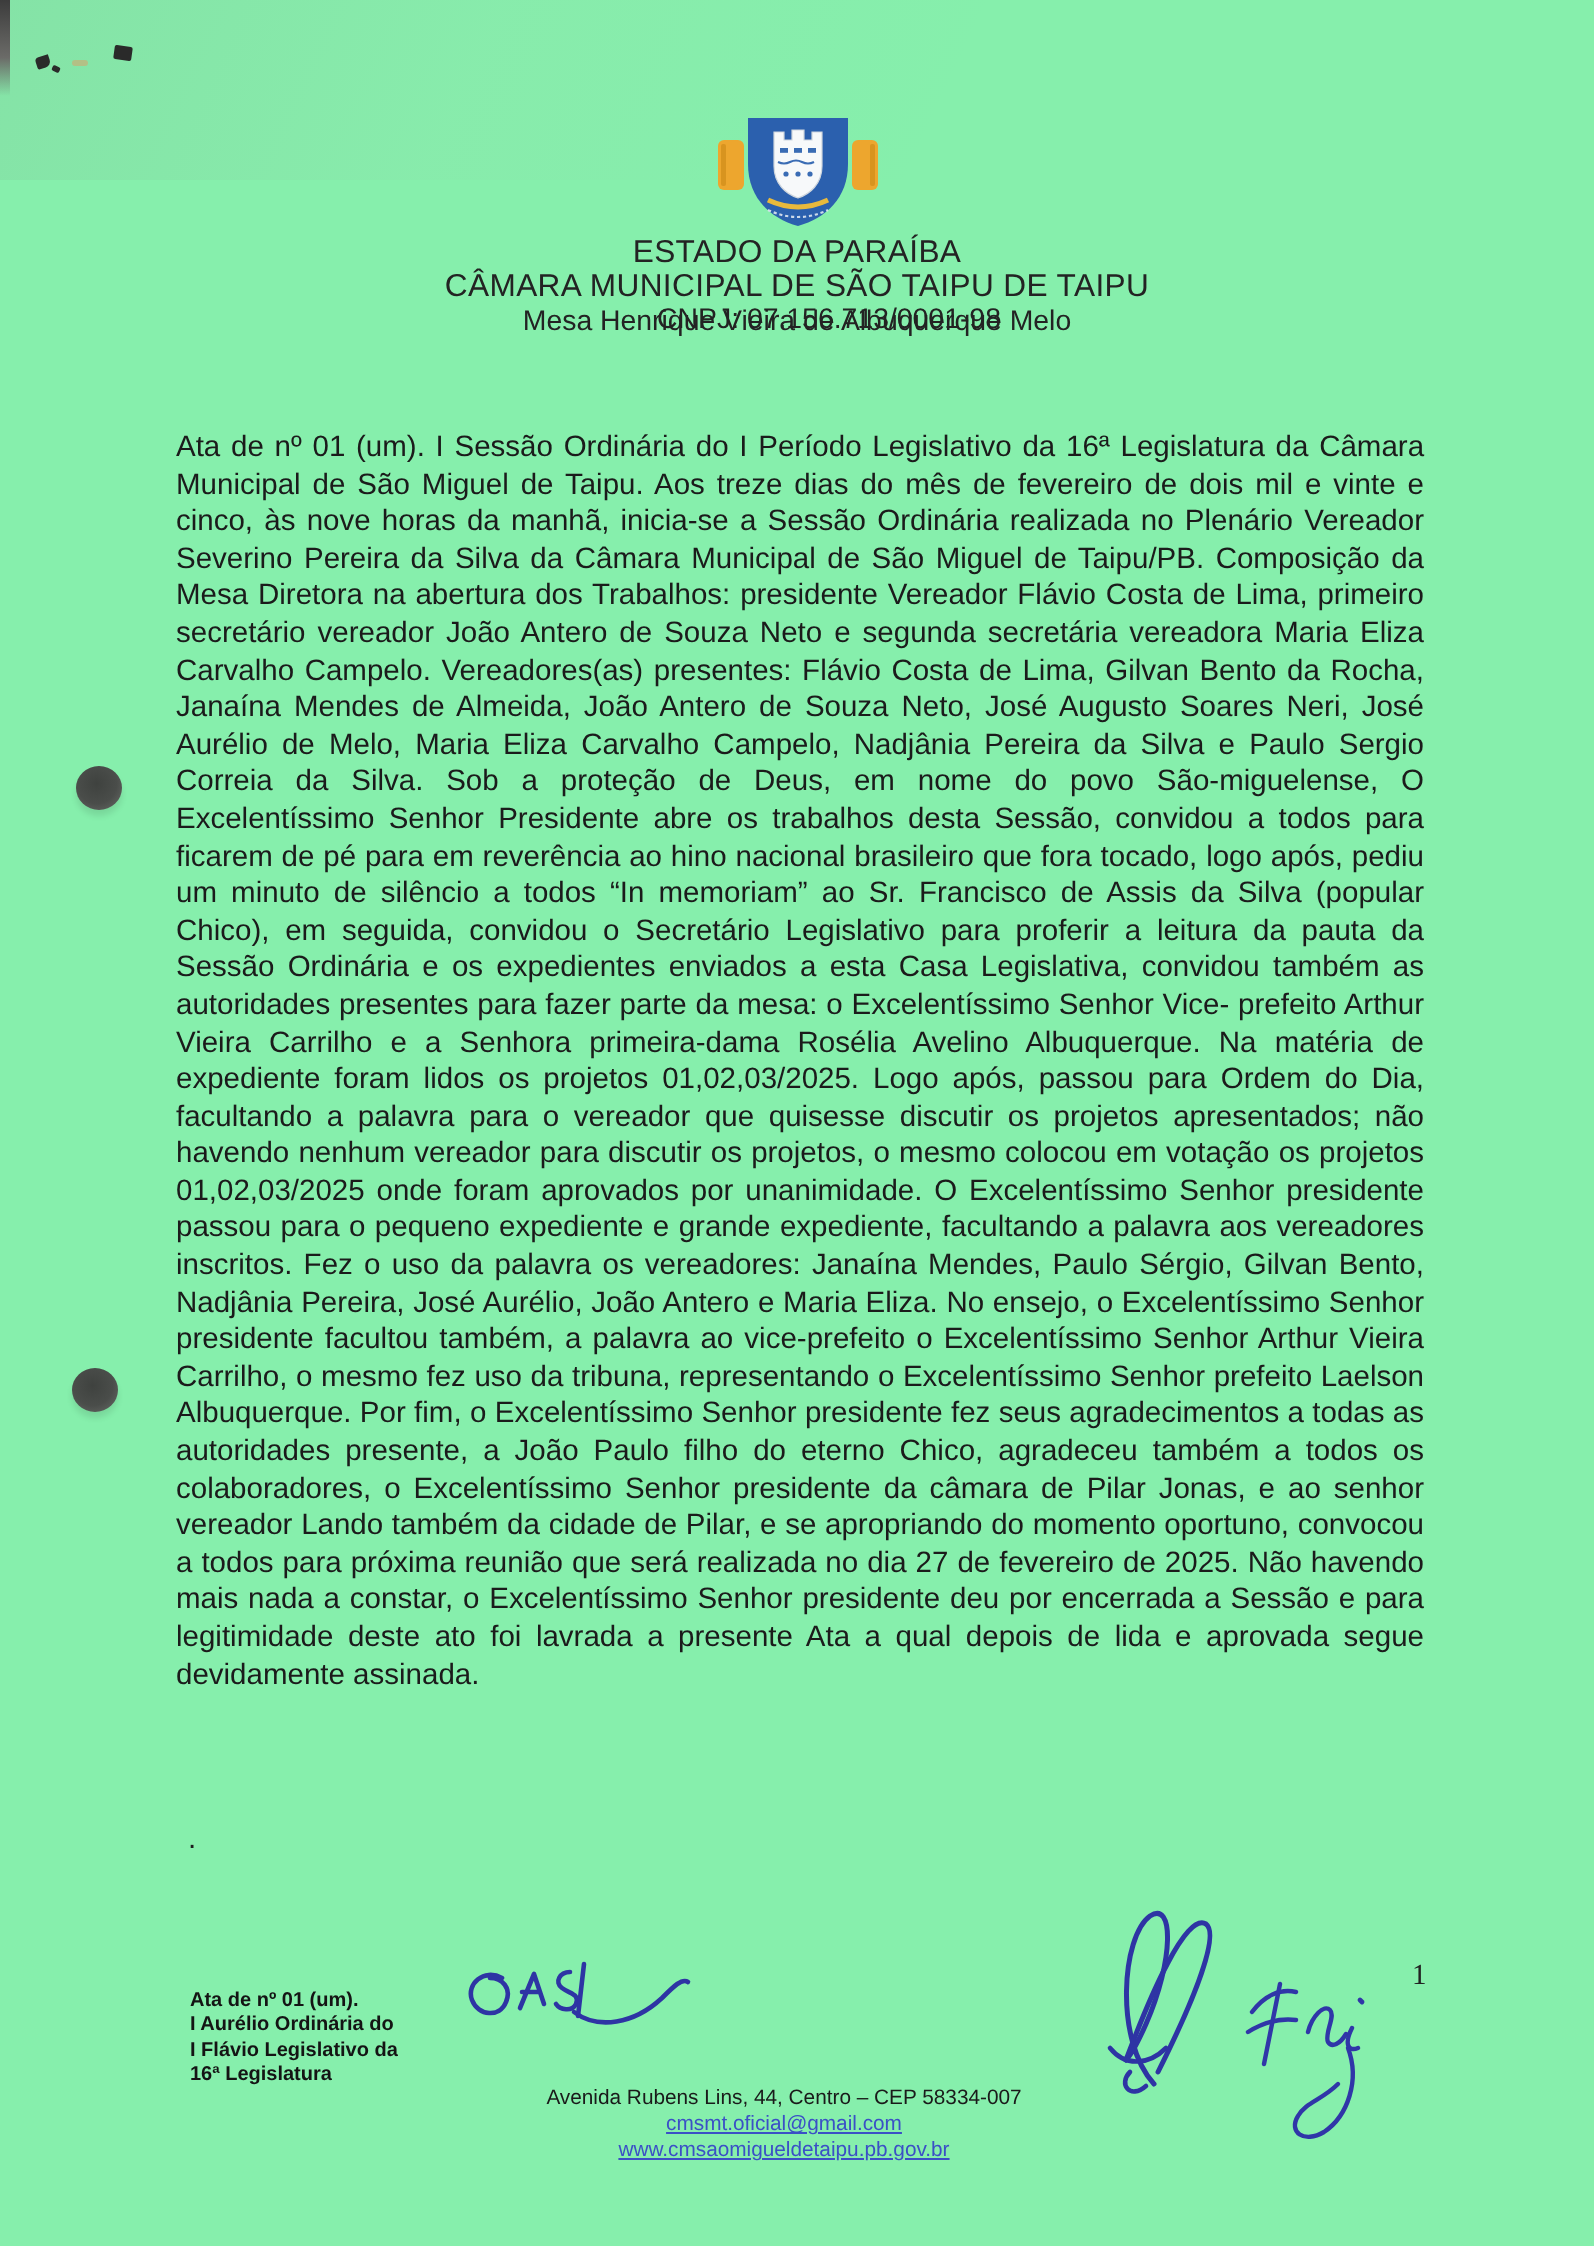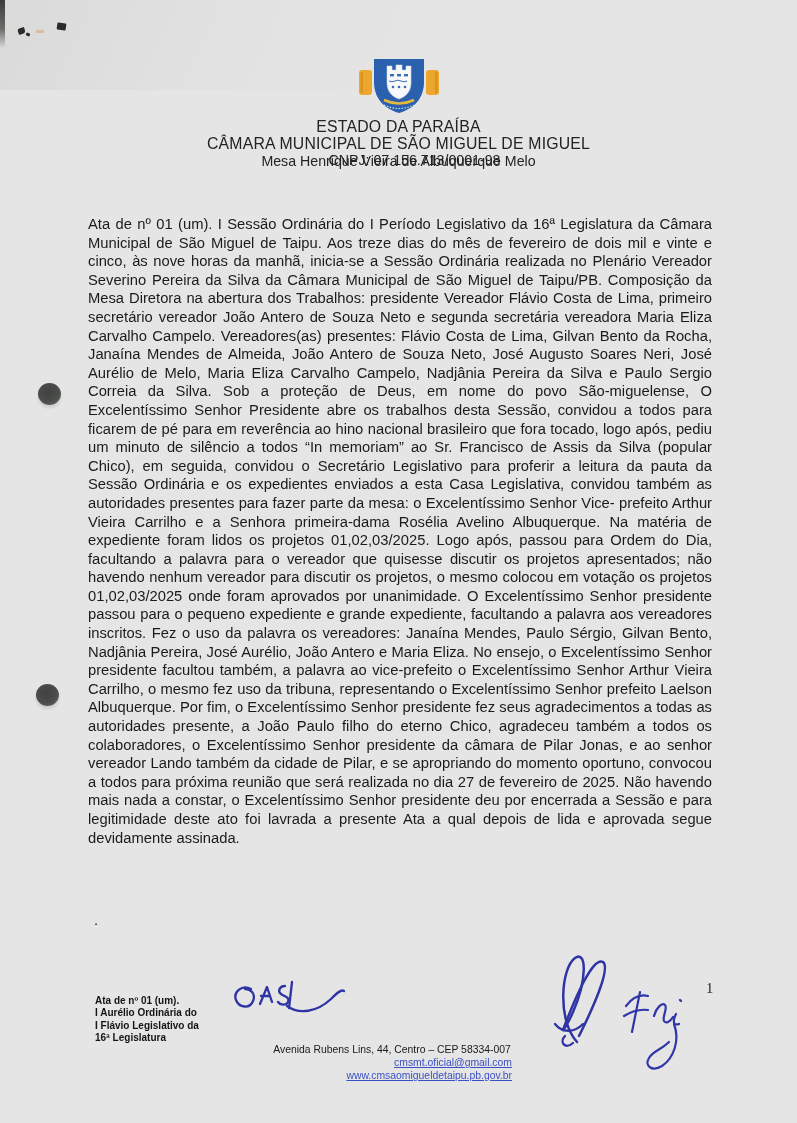--- a/index.html
+++ b/index.html
@@ -1,19 +1,19 @@
 <!DOCTYPE html>
 <html lang="pt"><head>
 <meta charset="utf-8">
 <style>
   html,body{margin:0;padding:0;background:#ffffff;}
   .page{
     position:relative;
     width:797px;height:1123px;
-    background:#e5e5e5;
+    background:#86efac;
     overflow:hidden;
     font-family:"Liberation Sans", sans-serif;
     color:#1c1c1c;
   }
   
   .scan-shade{
     position:absolute;left:0;top:0;width:100%;height:90px;
     background:linear-gradient(115deg, rgba(120,120,118,0.10) 0%, rgba(170,170,165,0.05) 30%, rgba(255,255,255,0) 60%);
     pointer-events:none;
   }
@@ -52,21 +52,21 @@
 
   .footnote{
     position:absolute;left:95px;top:995px;
     font-size:10px;font-weight:bold;line-height:12.4px;color:#141414;
   }
 
   .address-block{
     position:absolute;left:272px;top:1043px;width:240px;text-align:center;
     font-size:10.4px;line-height:13px;color:#1a1a1a;
   }
-  .address-block .lnk{color:#3b50c6;text-decoration:underline;display:block;cursor:pointer;text-align:right;}
+  .address-block .lnk{color:#3b50c6;text-decoration:underline;display:block;cursor:pointer;}
 
   .page-number{
     position:absolute;left:706px;top:980px;
     font-family:"Liberation Serif", serif;font-size:14.5px;color:#222;
   }
 
   .sig{position:absolute;}
   .sig svg{display:block;}
   .sig path, .sig ellipse{fill:none;stroke:#2e34a4;stroke-linecap:round;stroke-linejoin:round;}
   .sig.sig1{left:228px;top:962px;}
@@ -102,21 +102,21 @@
       <path d="M32,25 q3,1.6 6,0 q3,-1.6 6,0 q3,1.6 6,0" stroke="#3a6cb4" stroke-width="1" fill="none"></path>
       <circle cx="36" cy="31" r="1.3" fill="#3a6cb4"></circle>
       <circle cx="42" cy="31" r="1.3" fill="#3a6cb4"></circle>
       <circle cx="48" cy="31" r="1.3" fill="#3a6cb4"></circle>
       <path d="M27,44 q15,7 30,0" stroke="#e8b93c" stroke-width="2.6" fill="none"></path>
       <path d="M27,49 q15,7 30,0" stroke="#e9eef5" stroke-width="1.1" fill="none" stroke-dasharray="1.6,1.4" opacity="0.85"></path>
     </svg>
   </div>
 
   <div class="hdr l1">ESTADO DA PARAÍBA</div>
-  <div class="hdr l2">CÂMARA MUNICIPAL DE SÃO MIGUEL DE MIGUEL</div>
+  <div class="hdr l2">CÂMARA MUNICIPAL DE SÃO TAIPU DE TAIPU</div>
   <div class="hdr l3">Mesa Henrique Vieira de Albuquerque Melo</div>
   <div class="hdr l4">CNPJ: 07.156.713/0001-98</div>
 
   <div class="body-text"><span>Ata de nº 01 (um). </span><b>I Sessão Ordinária</b><span> do </span><b>I Período Legislativo</b><span> da </span><b>16ª Legislatura</b><span> da Câmara Municipal de São Miguel de Taipu. Aos treze dias do mês de fevereiro de dois mil e vinte e cinco, às nove horas da manhã, inicia-se a Sessão Ordinária realizada no Plenário Vereador Severino Pereira da Silva da Câmara Municipal de São Miguel de Taipu/PB. </span><b>Composição da Mesa Diretora na abertura dos Trabalhos: presidente</b><span> Vereador Flávio Costa de Lima, </span><b>primeiro secretário</b><span> vereador João Antero de Souza Neto e </span><b>segunda secretária</b><span> vereadora Maria Eliza Carvalho Campelo. </span><b>Vereadores(as) presentes:</b><span> Flávio Costa de Lima, Gilvan Bento da Rocha, Janaína Mendes de Almeida, João Antero de Souza Neto, José Augusto Soares Neri, José Aurélio de Melo, Maria Eliza Carvalho Campelo, Nadjânia Pereira da Silva e Paulo Sergio Correia da Silva. Sob a proteção de Deus, em nome do povo São-miguelense, O Excelentíssimo Senhor Presidente abre os trabalhos desta Sessão, convidou a todos para ficarem de pé para em reverência ao hino nacional brasileiro que fora tocado, logo após, pediu um minuto de silêncio a todos “In memoriam” ao Sr. Francisco de Assis da Silva (popular Chico), em seguida, convidou o Secretário Legislativo para proferir a leitura da pauta da Sessão Ordinária e os expedientes enviados a esta Casa Legislativa, convidou também as autoridades presentes para fazer parte da mesa: o Excelentíssimo Senhor Vice- prefeito Arthur Vieira Carrilho e a Senhora primeira-dama Rosélia Avelino Albuquerque. Na matéria de expediente foram lidos os projetos 01,02,03/2025. Logo após, passou para Ordem do Dia, facultando a palavra para o vereador que quisesse discutir os projetos apresentados; não havendo nenhum vereador para discutir os projetos, o mesmo colocou em votação os </span><b>projetos 01,02,03/2025</b><span> onde foram aprovados por unanimidade. O Excelentíssimo Senhor presidente passou para o pequeno expediente e grande expediente, facultando a palavra aos vereadores inscritos. Fez o uso da palavra os vereadores: Janaína Mendes, Paulo Sérgio, Gilvan Bento, Nadjânia Pereira, José Aurélio, João Antero e Maria Eliza. No ensejo, o Excelentíssimo Senhor presidente facultou também, a palavra ao vice-prefeito o Excelentíssimo Senhor Arthur Vieira Carrilho, o mesmo fez uso da tribuna, representando o Excelentíssimo Senhor prefeito Laelson Albuquerque. Por fim, o Excelentíssimo Senhor presidente fez seus agradecimentos a todas as autoridades presente, a João Paulo filho do eterno Chico, agradeceu também a todos os colaboradores, o Excelentíssimo Senhor presidente da câmara de Pilar Jonas, e ao senhor vereador Lando também da cidade de Pilar, e se apropriando do momento oportuno, convocou a todos para próxima reunião que será realizada no dia 27 de fevereiro de 2025. Não havendo mais nada a constar, o Excelentíssimo Senhor presidente deu por encerrada a Sessão e para legitimidade deste ato foi lavrada a presente Ata a qual depois de lida e aprovada segue devidamente assinada.</span></div>
   <div class="trailing-dot">.</div>
 
   <div class="footnote">
       <div>Ata de nº 01 (um).</div>
       <div>I Aurélio Ordinária do</div>
       <div>I Flávio Legislativo da</div>

